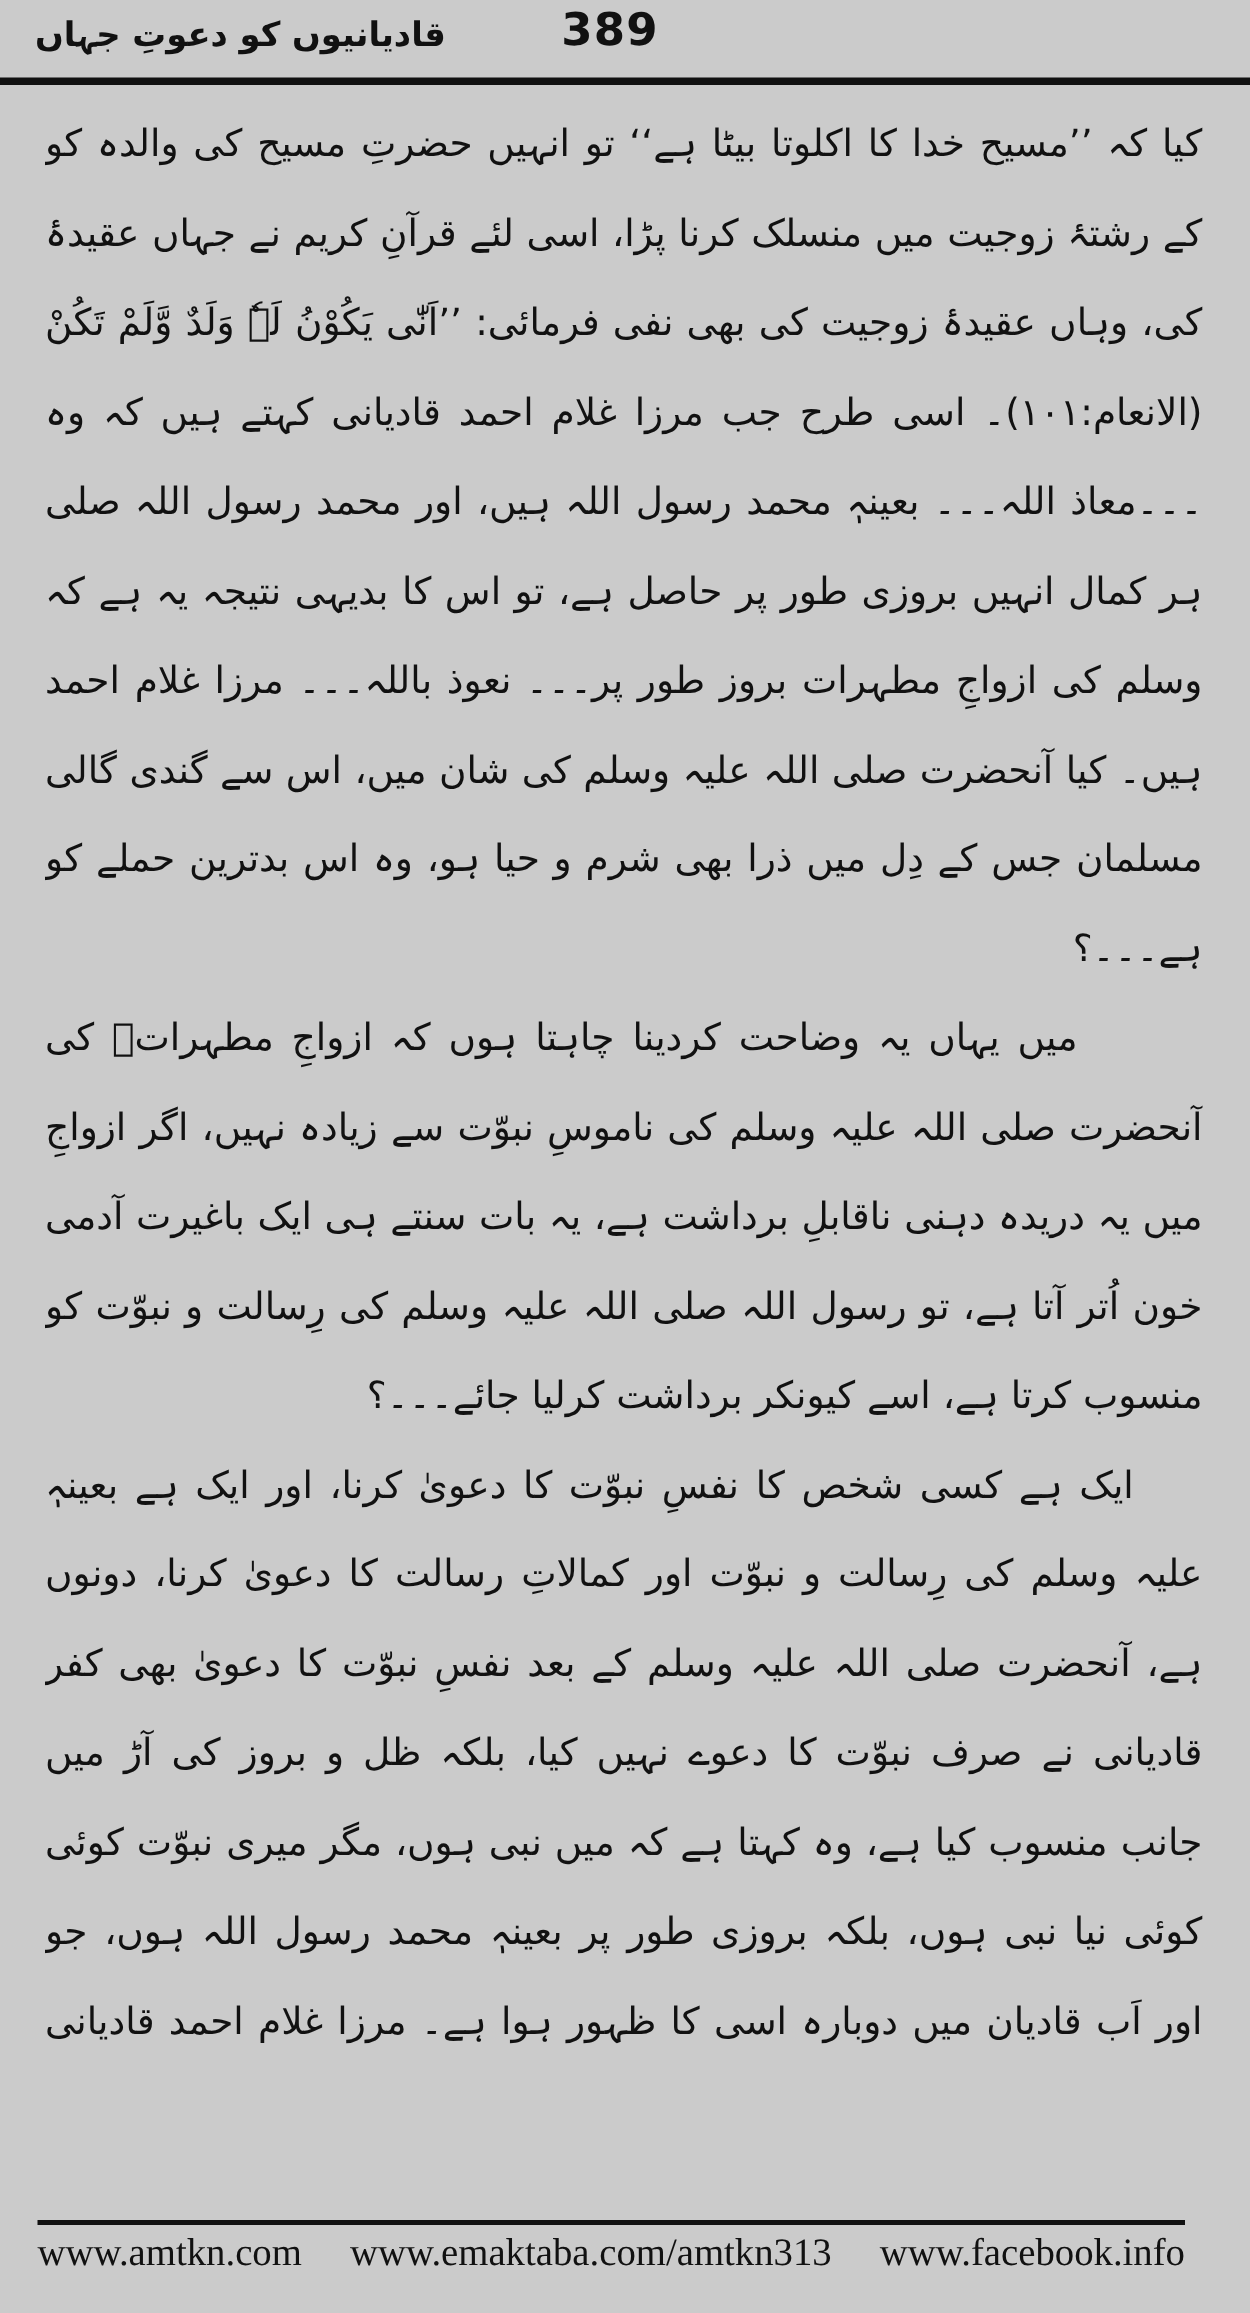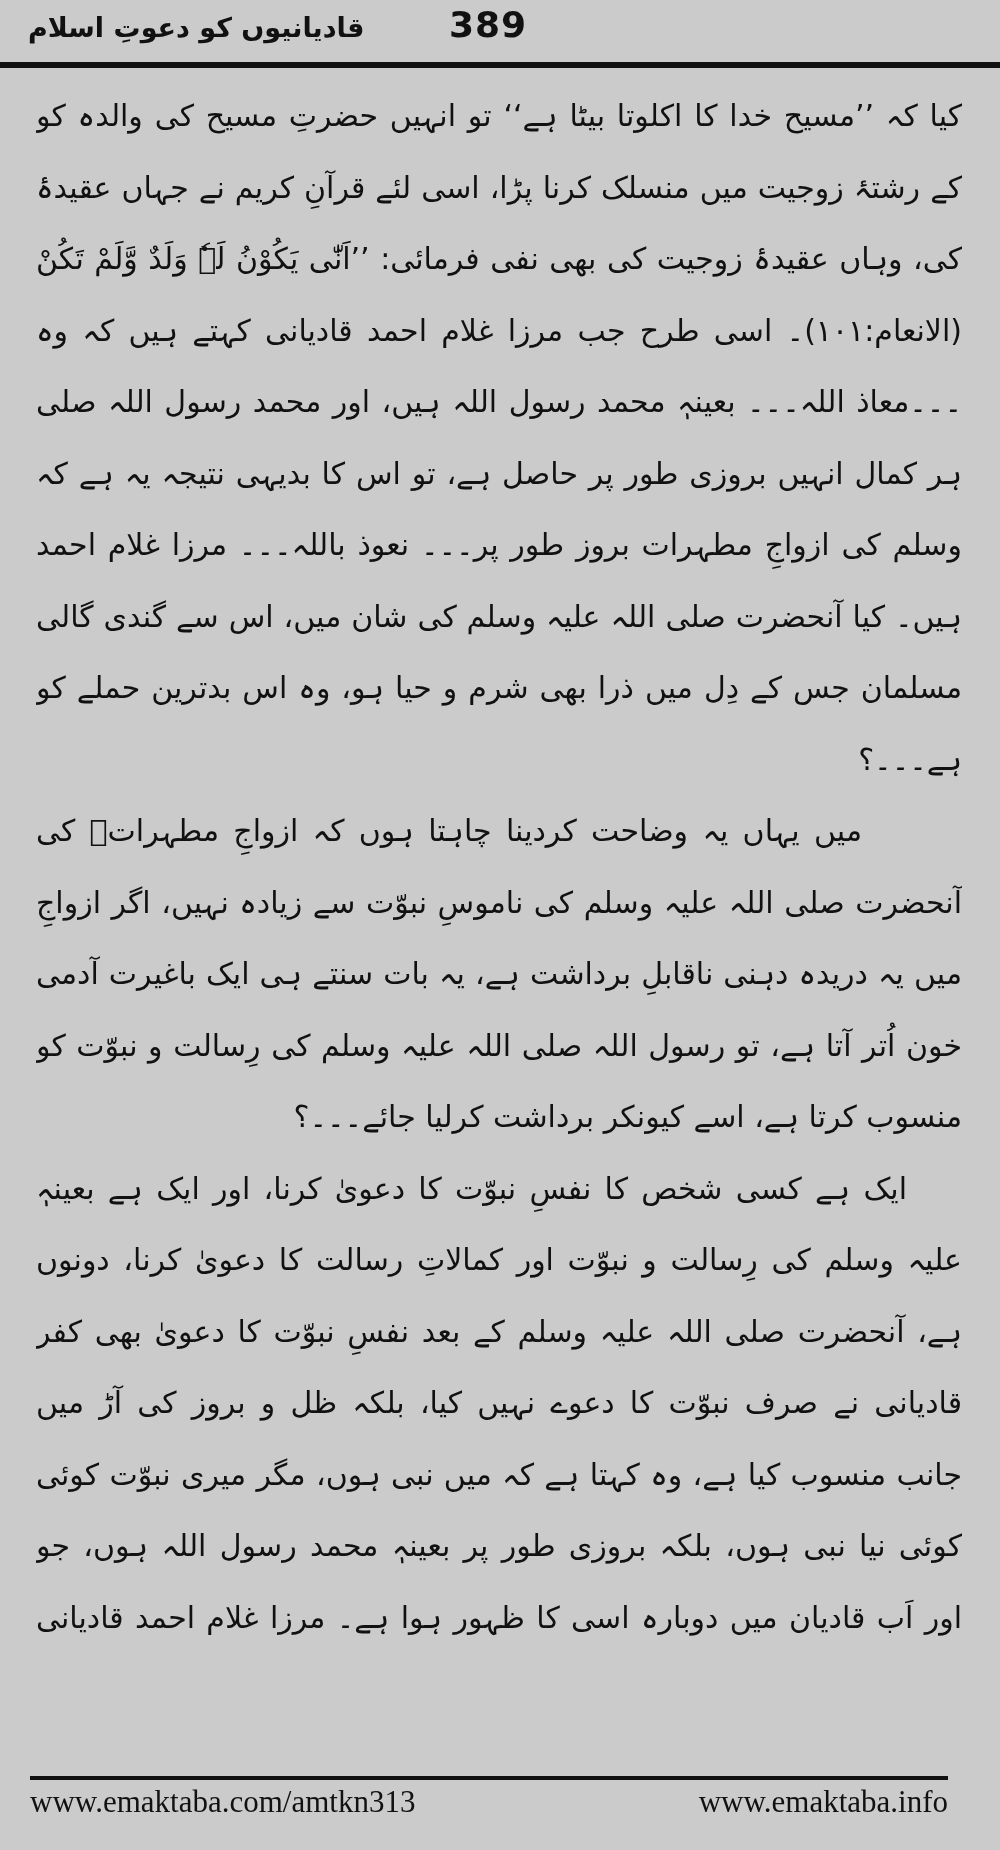--- a/index.html
+++ b/index.html
@@ -53,21 +53,21 @@
     position:absolute;top:1784px;left:30px;width:918px;
     display:flex;justify-content:space-between;align-items:baseline;
     font-family:"Liberation Serif","DejaVu Serif",serif;
     font-size:31px;color:#111;
   }
 </style>
 </head>
 <body style="background: rgb(203, 203, 203);">
 
 <div class="header">
-  <span class="title-left">قادیانیوں کو دعوتِ اسلام</span>
+  <span class="title-left">قادیانیوں کو دعوتِ جہاں</span>
   <span class="pagenum">389</span>
 </div>
 <div class="header-rule"></div>
 
 <div class="body-text">
   <div class="line">کیا کہ ’’مسیح خدا کا اکلوتا بیٹا ہے‘‘ تو انہیں حضرتِ مسیح کی والدہ کو ۔۔۔ معاذ اللہ ۔۔۔ خدا</div>
   <div class="line">کے رشتۂ زوجیت میں منسلک کرنا پڑا، اسی لئے قرآنِ کریم نے جہاں عقیدۂ ولدیت کی نفی</div>
   <div class="line">کی، وہاں عقیدۂ زوجیت کی بھی نفی فرمائی: ’’اَنّٰی یَکُوْنُ لَہٗ وَلَدٌ وَّلَمْ تَکُنْ لَّہٗ صٰحِبَةٌ‘‘</div>
   <div class="line">(الانعام:۱۰۱)۔ اسی طرح جب مرزا غلام احمد قادیانی کہتے ہیں کہ وہ بروزی طور پر</div>
   <div class="line">۔۔۔معاذ اللہ۔۔۔ بعینہٖ محمد رسول اللہ ہیں، اور محمد رسول اللہ صلی اللہ علیہ وسلم کی ہر صفت اور</div>
@@ -85,15 +85,16 @@
   <div class="line">علیہ وسلم کی رِسالت و نبوّت اور کمالاتِ رسالت کا دعویٰ کرنا، دونوں میں زمین آسمان کا فرق</div>
   <div class="line">ہے، آنحضرت صلی اللہ علیہ وسلم کے بعد نفسِ نبوّت کا دعویٰ بھی کفر ہے، لیکن مرزا غلام احمد</div>
   <div class="line">قادیانی نے صرف نبوّت کا دعوے نہیں کیا، بلکہ ظل و بروز کی آڑ میں رِسالتِ محمدیہ کو اپنی</div>
   <div class="line">جانب منسوب کیا ہے، وہ کہتا ہے کہ میں نبی ہوں، مگر میری نبوّت کوئی نئی نبوّت نہیں، نہ میں</div>
   <div class="line">کوئی نیا نبی ہوں، بلکہ بروزی طور پر بعینہٖ محمد رسول اللہ ہوں، جو پہلے مکہ میں مبعوث ہوا تھا،</div>
   <div class="line">اور اَب قادیان میں دوبارہ اسی کا ظہور ہوا ہے۔ مرزا غلام احمد قادیانی کی جماعت کا ترجمان</div>
 </div>
 
 <div class="footer-rule"></div>
 <div class="footer">
+  <span>www.amtkn.com</span>
   <span>www.emaktaba.com/amtkn313</span>
-  <span>www.emaktaba.info</span>
+  <span>www.facebook.info</span>
 </div>
 
 </body></html>

